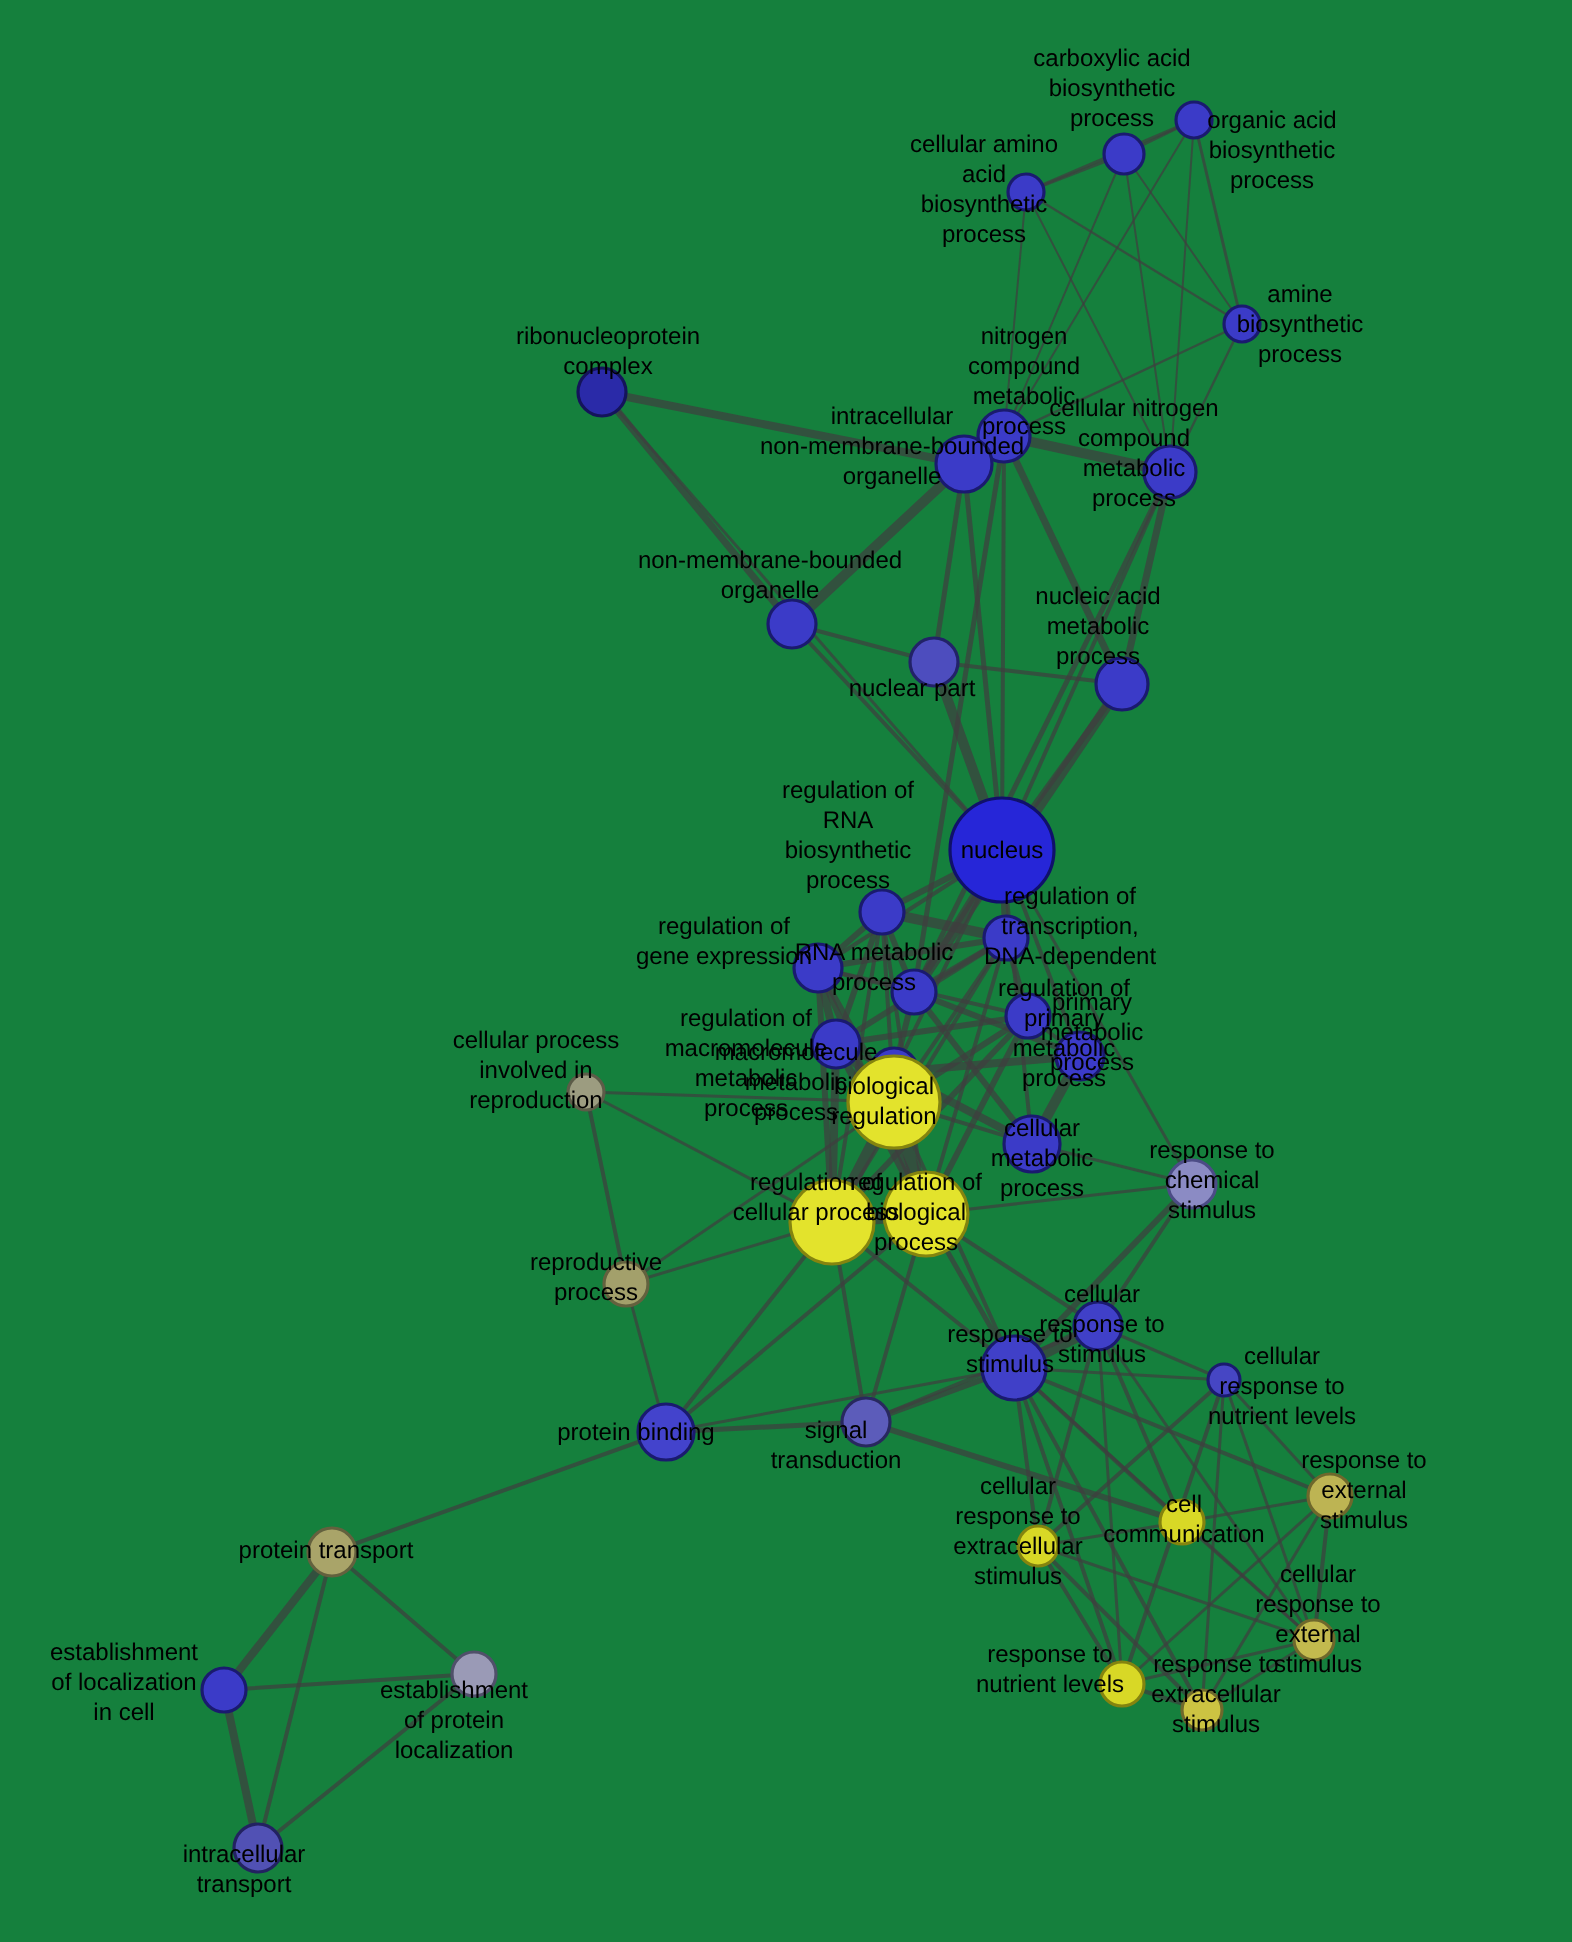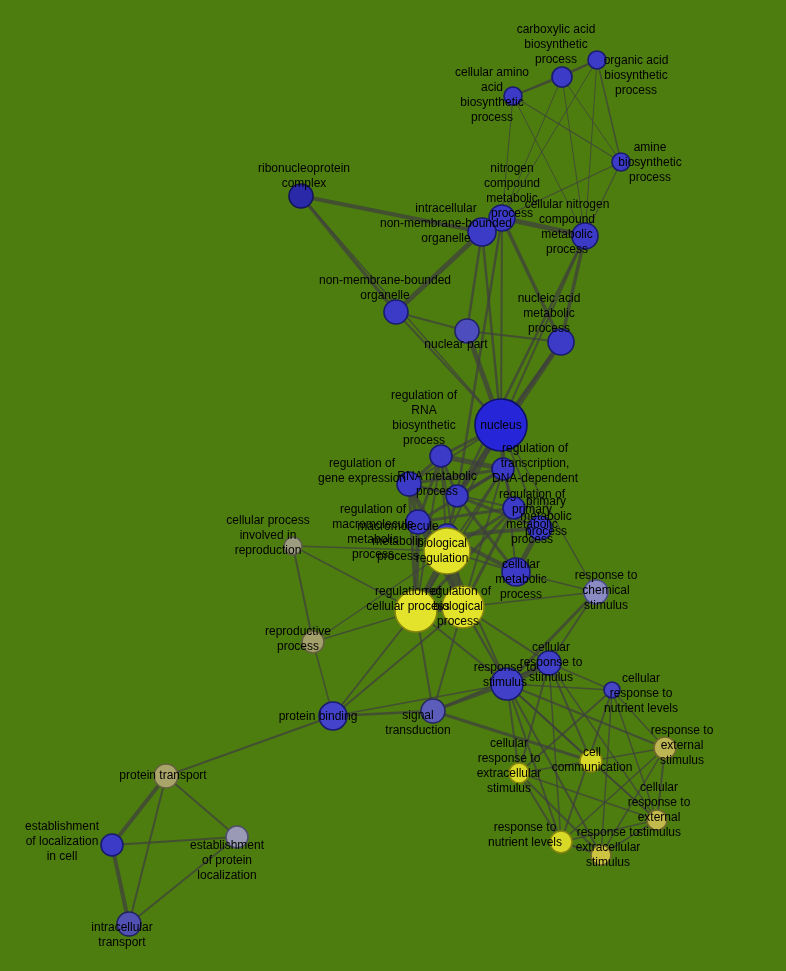--- a/index.html
+++ b/index.html
@@ -4,21 +4,21 @@
 <style>
   html, body {
     margin: 0;
     padding: 0;
     background: #ffffff;
   }
   .canvas-wrap {
     position: relative;
     width: 786px;
     height: 971px;
-    background: #4d7c0f;
+    background: #15803d;
     overflow: hidden;
     font-family: "Liberation Sans", sans-serif;
   }
   svg { display: block; }
   .edge {
     stroke-linecap: round;
   }
   .node {
     cursor: pointer;
   }

